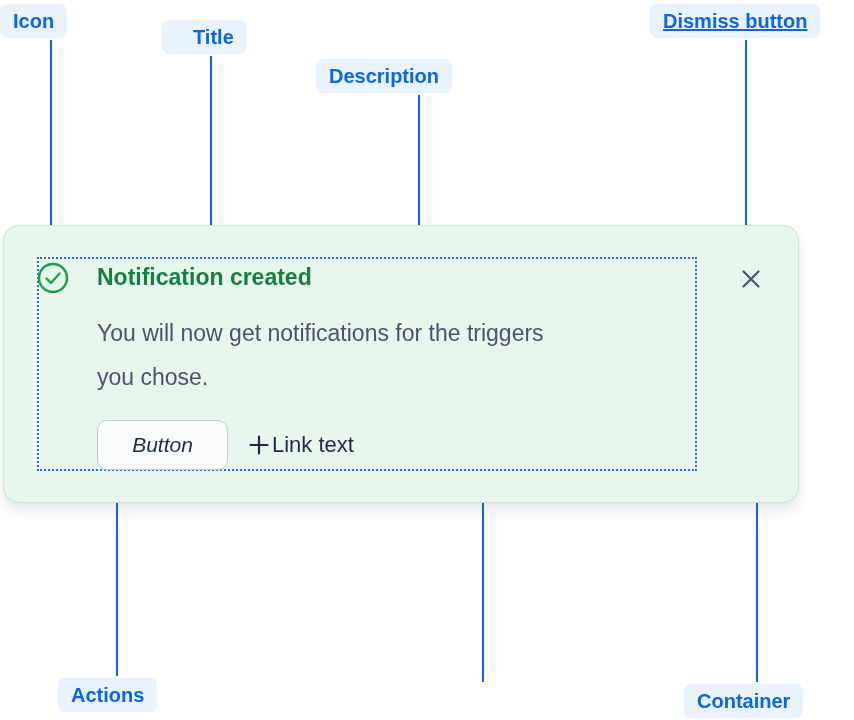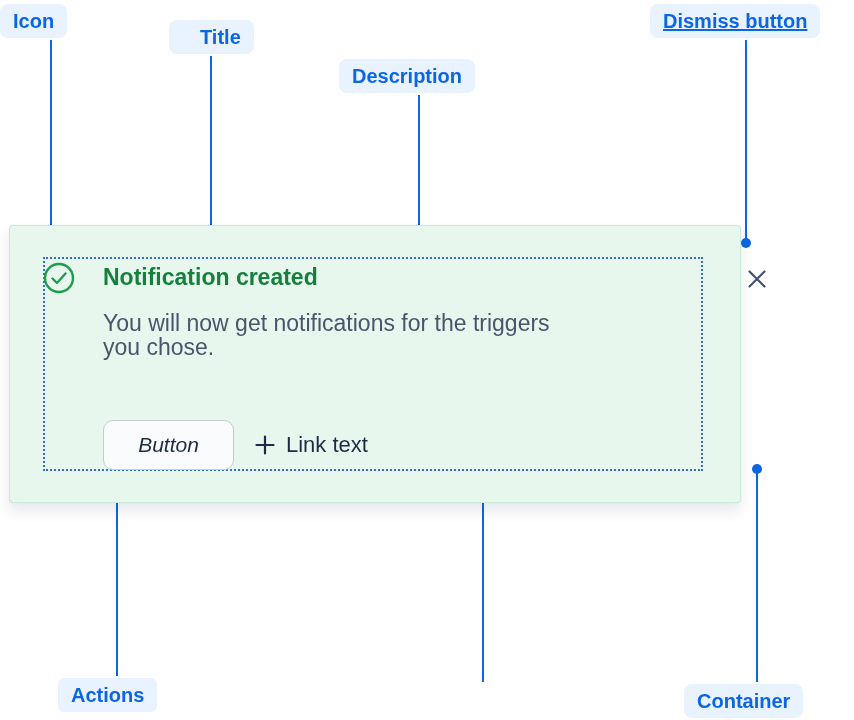--- a/index.html
+++ b/index.html
@@ -18,22 +18,22 @@
     background: var(--annotation-bg, #E9F2FF);
     color: var(--annotation-text, #0C66E4);
     font-size: 20px;
     font-weight: 700;
     line-height: 24px;
     padding: 5px 13px;
     border-radius: 8px;
     white-space: nowrap;
   }
   .pill-icon      { left: 0;  top: 4px; }
-  .pill-title     { left: 169px; top: 20px; padding-left: 31px; }
-  .pill-desc      { left: 339px; top: 59px; }
+  .pill-title     { left: 162px; top: 20px; padding-left: 31px; }
+  .pill-desc      { left: 316px; top: 59px; }
   .pill-dismiss   { left: 650px; top: 4px; text-decoration: underline; }
   .pill-actions   { left: 58px;  top: 678px; border-radius: 6px; }
   .pill-content   { left: 427px; top: 684px; }
   .pill-container { left: 684px; top: 684px; }
 
   
   .line {
     position: absolute;
     width: 2px;
     background: var(--connector, #0C66E4);
@@ -56,27 +56,27 @@
   .ln-actions   { left: 116px; top: 465px; height: 211px; }
   .dt-actions   { left: 112px; top: 460px; }
   .ln-content   { left: 482px; top: 469px; height: 213px; }
   .dt-content   { left: 478px; top: 464px; }
   .ln-container { left: 756px; top: 469px; height: 213px; }
   .dt-container { left: 752px; top: 464px; }
 
   
   .flag {
     position: absolute;
-    left: 9px;
+    left: 3px;
     top: 225px;
-    width: 732px;
+    width: 796px;
     height: 278px;
     background: var(--flag-bg, #E8F7EE);
     border: 1px solid var(--flag-border, #CBEAD7);
-    border-radius: 4px;
+    border-radius: 16px;
     box-shadow: 0 8px 14px rgba(9, 30, 66, 0.10), 0 0 1px rgba(9, 30, 66, 0.12);
     box-sizing: border-box;
   }
   .content-outline {
     position: absolute;
     left: 33px;
     top: 31px;
     width: 660px;
     height: 214px;
     border: 2px dotted var(--content-outline, #2E6BE5);
@@ -97,21 +97,21 @@
     font-size: 23px;
     font-weight: 700;
     color: var(--title-green, #15803D);
     white-space: nowrap;
   }
   .flag-desc {
     position: absolute;
     left: 93px;
     top: 85px;
     font-size: 23px;
-    line-height: 24px;
+    line-height: 44px;
     color: var(--body-text, #49556B);
     white-space: pre-line;
   }
   .flag-button {
     position: absolute;
     left: 93px;
     top: 194px;
     width: 131px;
     height: 50px;
     background: var(--button-bg, #FAFBFC);
@@ -123,21 +123,21 @@
     cursor: pointer;
     font-style: italic;
   }
   .flag-link {
     position: absolute;
     left: 244px;
     top: 194px;
     height: 50px;
     display: flex;
     align-items: center;
-    gap: 10px;
+    gap: 2px;
     text-decoration: none;
     cursor: pointer;
   }
   .flag-link .link-label {
     font-size: 22px;
     font-weight: 500;
     color: var(--button-text, #1D2B45);
     white-space: nowrap;
   }
   .dismiss {

